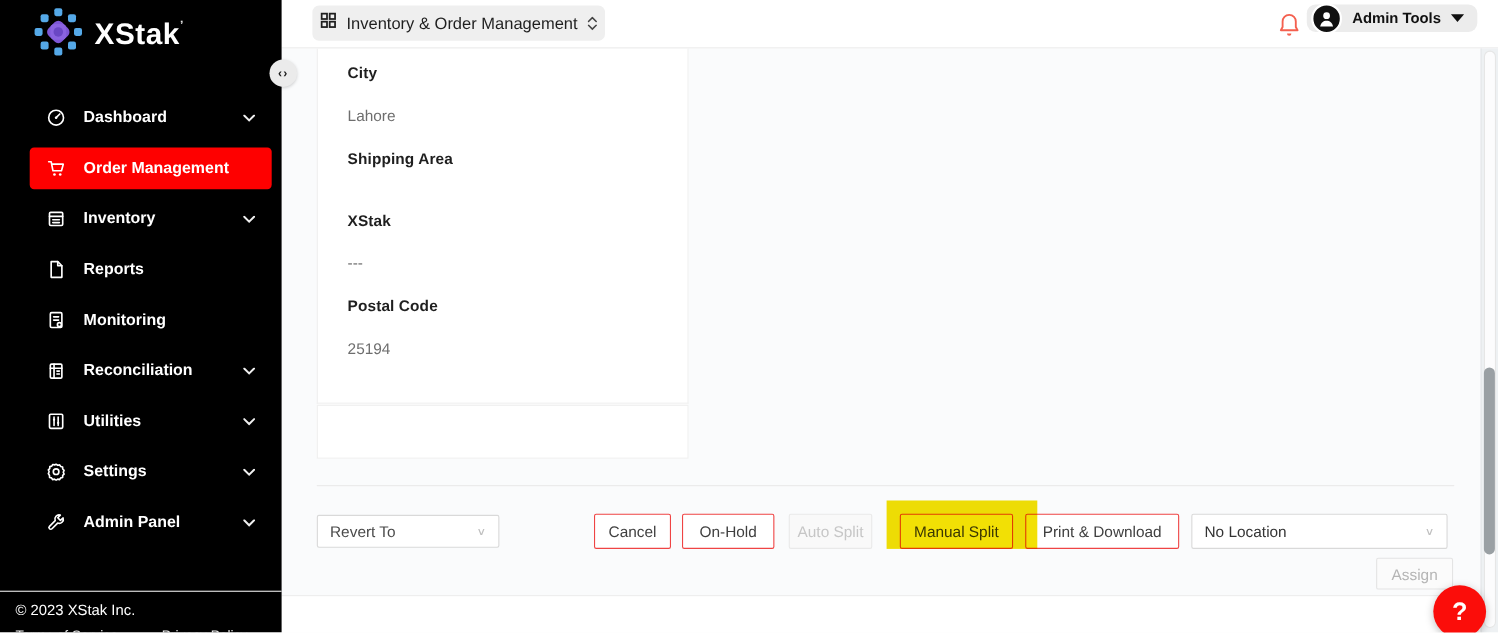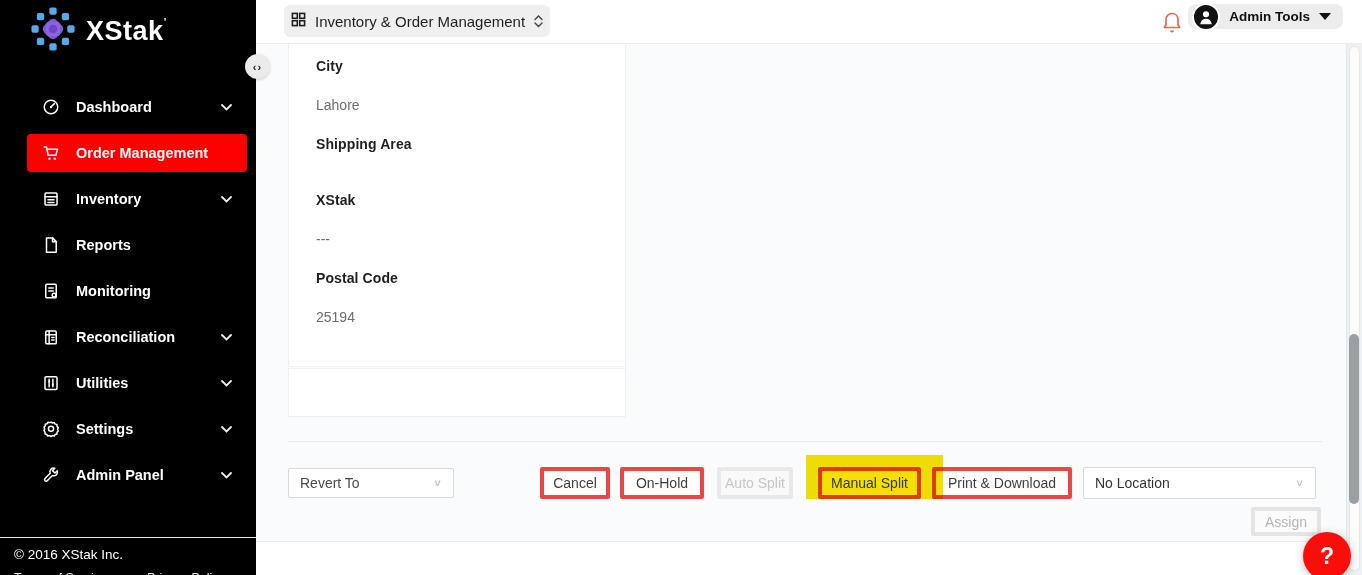--- a/index.html
+++ b/index.html
@@ -50,21 +50,21 @@
   .card { position:absolute; background:#fff; border:1px solid #f0f0f0; border-top:none; }
   .card1 { left:32px; top:0; width:338px; height:323px; }
   .card2 { left:32px; top:324px; width:338px; height:49px; border-top:1px solid #f0f0f0; }
   .fline { position:absolute; left:27px; height:17px; display:flex; align-items:center; font-size:14px; white-space:nowrap; }
   .flabel { font-weight:700; color:#1f1f1f; letter-spacing:.1px; }
   .fvalue { color:#6e6e6e; }
 
   .hdivider { position:absolute; left:32px; top:397px; width:1034px; height:1px; background:#e9e9e9; }
 
   
-  .btn { position:absolute; top:423px; height:32px; background:#fff; border:4px solid #ef4444; border-radius:2px;
+  .btn { position:absolute; top:423px; height:32px; background:#fff; border:1px solid #ef4444; border-radius:2px;
     display:flex; align-items:center; justify-content:center; font-size:14px; color:#3f3f3f; cursor:pointer; }
   .btn.disabled { background:#f9f9f9; border-color:#e9e9e9; color:#c6c6c6; cursor:default; }
   .select-box { position:absolute; background:#fff; border:1px solid #d9d9d9; border-radius:2px;
     display:flex; align-items:center; font-size:14px; color:#4a4a4a; padding:0 11px; cursor:pointer; }
   .sel-chevron { margin-left:auto; color:#bfbfbf; font-size:12px; transform:scaleY(.8); }
   .highlight { position:absolute; left:550px; top:411px; width:137px; height:44px; background:#f2e005;
     mix-blend-mode:multiply; z-index:3; pointer-events:none; }
 
   .bottom-strip { position:absolute; left:0; top:497px; width:1106px; height:34px; background:#fff;
     border-top:1px solid #ededed; }
@@ -226,21 +226,21 @@
       <span>Admin Panel</span>
       <span class="mi-chevron">
         <svg width="11" height="7" viewBox="0 0 11 7" fill="none" stroke="#efefef" stroke-width="1.8" stroke-linecap="round">
             <path d="M1 1 L5.5 5.5 L10 1"></path>
           </svg>
       </span>
     </div>
   </div>
 
   <div class="sb-footer">
-    <div class="sb-copy">© 2016 XStak Inc.</div>
+    <div class="sb-copy">© 2023 XStak Inc.</div>
     <div class="sb-links">
       <span class="sb-link">Terms of Service</span>
       <span class="sb-link">Privacy Policy</span>
     </div>
   </div>
 </nav>
 
 <div class="collapse-btn">
   <span>‹›</span>
 </div>

